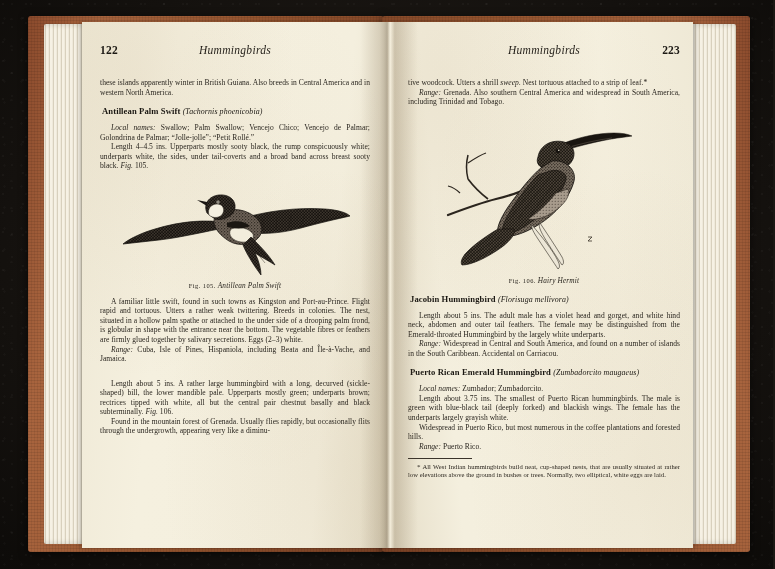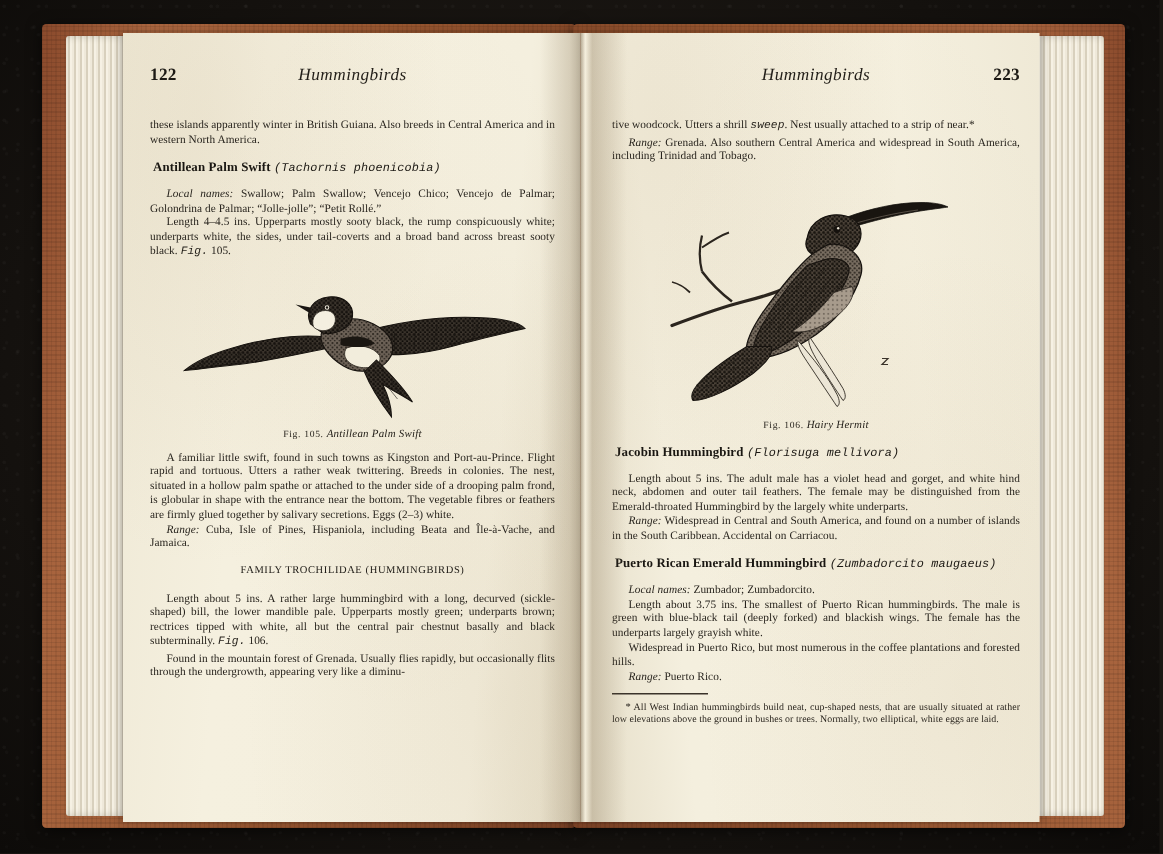--- a/index.html
+++ b/index.html
@@ -92,21 +92,21 @@
   .gap{height:7px;}
   .gap-sm{height:4px;}
 
   h3.species{margin:2px;font-size:8.6px;font-weight:700;color:#1a1712;
     letter-spacing:.1px;line-height:11px;}
   h3.species i{font-weight:400;font-size:7.9px;}
   .famhead{margin:0;text-align:center;font-size:7.9px;color:#1d1a15;
     letter-spacing:.35px;line-height:12px;}
   .famhead .sc{font-size:7px;letter-spacing:.4px;}
 
-  i,em{font-style:italic;font-family:Liberation Mono, monospace;}
+  i,em{font-style:italic;}
   .ln{font-style:italic;}
 
   figure{margin:0;}
   figcaption{margin-top:5px;text-align:center;font-size:7.3px;color:#221e18;
     letter-spacing:.15px;}
   figcaption .fg{font-size:6.4px;letter-spacing:.45px;}
   figcaption .cap{font-style:italic;}
 
   .plate{display:block;margin:0 auto;}
 
@@ -215,21 +215,20 @@
       </figure>
 
       <div class="gap"></div>
 
       <p class="ind">A familiar little swift, found in such towns as Kingston and Port-au-Prince. Flight rapid and tortuous. Utters a rather weak twittering. Breeds in colonies. The nest, situated in a hollow palm spathe or attached to the under side of a drooping palm frond, is globular in shape with the entrance near the bottom. The vegetable fibres or feathers are firmly glued together by salivary secretions. Eggs (2–3) white.</p>
 
       <p class="ind"><span class="ln">Range:</span><span> Cuba, Isle of Pines, Hispaniola, including Beata and Île-à-Vache, and Jamaica.</span></p>
 
       <div class="gap"></div>
 
-      <p class="famhead"><span class="sc">FAMILY </span><span class="sc">TROCHILIDAE</span><span class="sc"> (HUMMINGBIRDS)</span></p>
 
       <div class="gap-sm"></div>
 
 
       <div class="gap-sm"></div>
 
 
       <p class="ind"><span>Length about 5 ins. A rather large hummingbird with a long, decurved (sickle-shaped) bill, the lower mandible pale. Upperparts mostly green; underparts brown; rectrices tipped with white, all but the central pair chestnut basally and black subterminally.</span>
          <i>Fig.</i><span> 106.</span></p>
 
@@ -243,21 +242,21 @@
 
   <div class="col" id="col-right">
 
     <div class="runhead">
       <span class="folio" id="folio-right" style="position:static;float:right;">223</span>
       <span class="title">Hummingbirds</span>
     </div>
 
     <div class="body" id="body-right">
 
-      <p class="noind"><span>tive woodcock. Utters a shrill </span><i>sweep</i><span>. Nest usually attached to a strip of near.</span><span>*</span></p>
+      <p class="noind"><span>tive woodcock. Utters a shrill </span><i>sweep</i><span>. Nest tortuous attached to a strip of leaf.</span><span>*</span></p>
 
       <p class="ind"><span class="ln">Range:</span><span> Grenada. Also southern Central America and widespread in South America, including Trinidad and Tobago.</span></p>
 
       <figure style="margin-top:12px;">
         <svg class="plate" width="196" height="152" viewBox="0 0 196 152">
           <defs>
             <pattern id="stip2" width="3" height="3" patternUnits="userSpaceOnUse">
               <rect width="3" height="3" fill="#7a6f62"></rect>
               <circle cx="0.8" cy="0.8" r="0.7" fill="#2a241d"></circle>
               <circle cx="2.3" cy="2.2" r="0.55" fill="#211c16"></circle>

